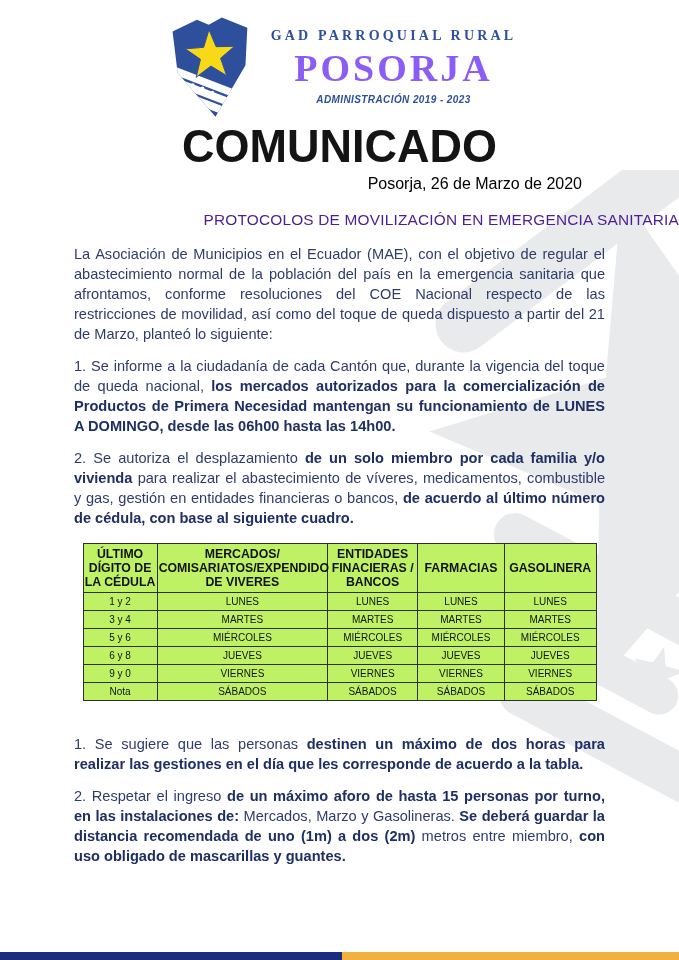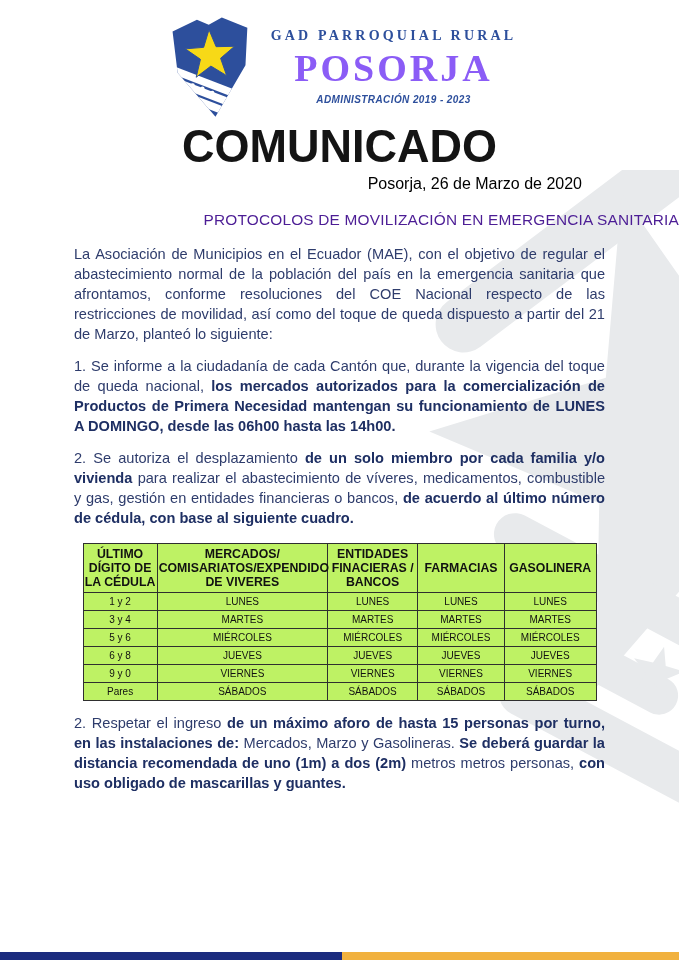--- a/index.html
+++ b/index.html
@@ -194,30 +194,31 @@
             <td>JUEVES</td>
           </tr>
           <tr>
             <td>9 y 0</td>
             <td>VIERNES</td>
             <td>VIERNES</td>
             <td>VIERNES</td>
             <td>VIERNES</td>
           </tr>
           <tr>
-            <td>Pares</td>
+            <td>Nota</td>
             <td>SÁBADOS</td>
             <td>SÁBADOS</td>
             <td>SÁBADOS</td>
             <td>SÁBADOS</td>
           </tr>
         </tbody>
     </table>
 
-    <p class="para"><span>2. Respetar el ingreso </span><span class="b">de un máximo aforo de hasta 15 personas por turno, en las instalaciones de:</span><span> Mercados, Marzo y Gasolineras. </span><span class="b">Se deberá guardar la distancia recomendada de uno (1m) a dos (2m)</span><span> metros metros personas, </span><span class="b">con uso obligado de mascarillas y guantes.</span></p>
+    <p class="para mt-lg"><span>1. Se sugiere que las personas </span><span class="b">destinen un máximo de dos horas para realizar las gestiones en el día que les corresponde de acuerdo a la tabla.</span></p>
+    <p class="para"><span>2. Respetar el ingreso </span><span class="b">de un máximo aforo de hasta 15 personas por turno, en las instalaciones de:</span><span> Mercados, Marzo y Gasolineras. </span><span class="b">Se deberá guardar la distancia recomendada de uno (1m) a dos (2m)</span><span> metros entre miembro, </span><span class="b">con uso obligado de mascarillas y guantes.</span></p>
   </div>
 
   <div class="footer-bar">
     <div class="footer-blue"></div>
     <div class="footer-yellow"></div>
   </div>
 
 </div>
 
 </body></html>

